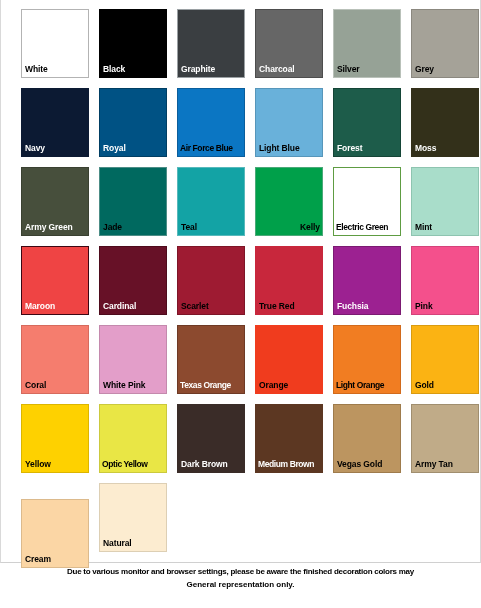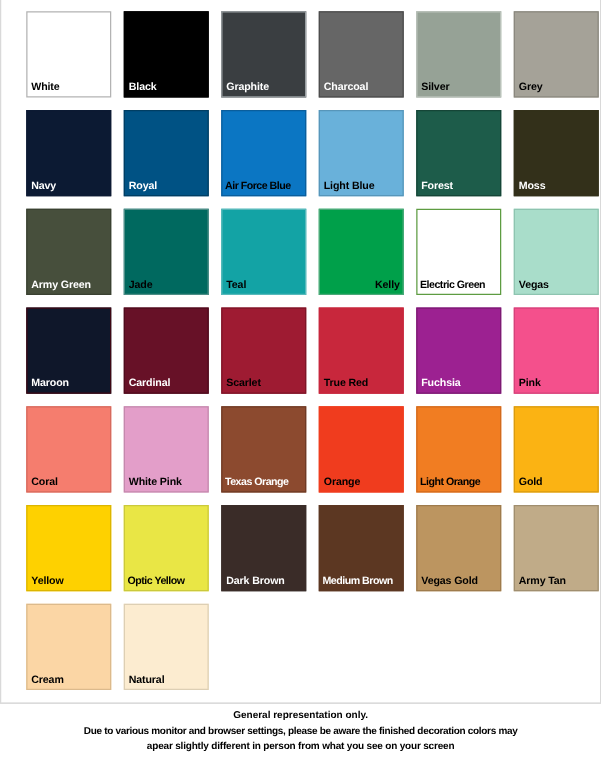--- a/index.html
+++ b/index.html
@@ -148,23 +148,23 @@
         <div class="swatch" style="background: rgb(19, 163, 165); border-color: rgb(87, 185, 187);">
           <span class="swatch-label" style="color: rgb(0, 0, 0);">Teal</span>
         </div>
         <div class="swatch" style="background: rgb(0, 160, 74); border-color: rgb(74, 169, 120);">
           <span class="swatch-label" style="color: rgb(0, 0, 0); padding-left: 41px;">Kelly</span>
         </div>
         <div class="swatch wide" style="border-color: rgb(94, 156, 66);">
           <span class="swatch-label" style="color: rgb(0, 0, 0);">Electric Green</span>
         </div>
         <div class="swatch" style="background: rgb(169, 221, 202); border-color: rgb(142, 196, 176);">
-          <span class="swatch-label" style="color: rgb(0, 0, 0);">Vegas</span>
-        </div>
-        <div class="swatch" style="background: #0f172a; border-color: rgb(61, 7, 19); text-align: center;">
+          <span class="swatch-label" style="color: rgb(0, 0, 0);">Mint</span>
+        </div>
+        <div class="swatch" style="background: #ef4444; border-color: rgb(61, 7, 19); text-align: center;">
           <span class="swatch-label" style="color: rgb(255, 255, 255);">Maroon</span>
         </div>
         <div class="swatch" style="background: rgb(103, 17, 39); border-color: rgb(78, 11, 28);">
           <span class="swatch-label" style="color: rgb(255, 255, 255);">Cardinal</span>
         </div>
         <div class="swatch" style="background: rgb(158, 27, 50); border-color: rgb(125, 21, 39); padding-left: 20px;">
           <span class="swatch-label" style="color: rgb(0, 0, 0);">Scarlet</span>
         </div>
         <div class="swatch" style="background: rgb(200, 39, 60); border-color: rgb(200, 39, 60);">
           <span class="swatch-label" style="color: rgb(0, 0, 0);">True Red</span>
@@ -204,28 +204,27 @@
         </div>
         <div class="swatch wide" style="background: rgb(92, 55, 34); border-color: rgb(92, 55, 34);">
           <span class="swatch-label" style="color: rgb(255, 255, 255);">Medium Brown</span>
         </div>
         <div class="swatch" style="background: rgb(188, 149, 96); border-color: rgb(158, 123, 76);">
           <span class="swatch-label" style="color: rgb(0, 0, 0);">Vegas Gold</span>
         </div>
         <div class="swatch" style="background: rgb(192, 171, 136); border-color: rgb(160, 142, 111);">
           <span class="swatch-label" style="color: rgb(0, 0, 0);">Army Tan</span>
         </div>
-        <div class="swatch" style="background: rgb(251, 214, 165); border-color: rgb(220, 186, 140);">
+        <div class="swatch" style="background: rgb(251, 214, 165); border-color: rgb(220, 186, 140); margin-top: 16px;">
           <span class="swatch-label" style="color: rgb(0, 0, 0);">Cream</span>
         </div>
         <div class="swatch" style="background: rgb(252, 236, 208); border-color: rgb(221, 207, 180);">
           <span class="swatch-label" style="color: rgb(0, 0, 0);">Natural</span>
         </div>
       </div>
   </div>
 
   <div id="footer-note">
+    <span class="line line-2">Due to various monitor and browser settings, please be aware the finished decoration colors may</span>
     <span class="line line-1">General representation only.</span>
-    <span class="line line-2">Due to various monitor and browser settings, please be aware the finished decoration colors may</span>
-    <span class="line line-3">apear slightly different in person from what you see on your screen</span>
   </div>
 
 </div>
 
 </body></html>

